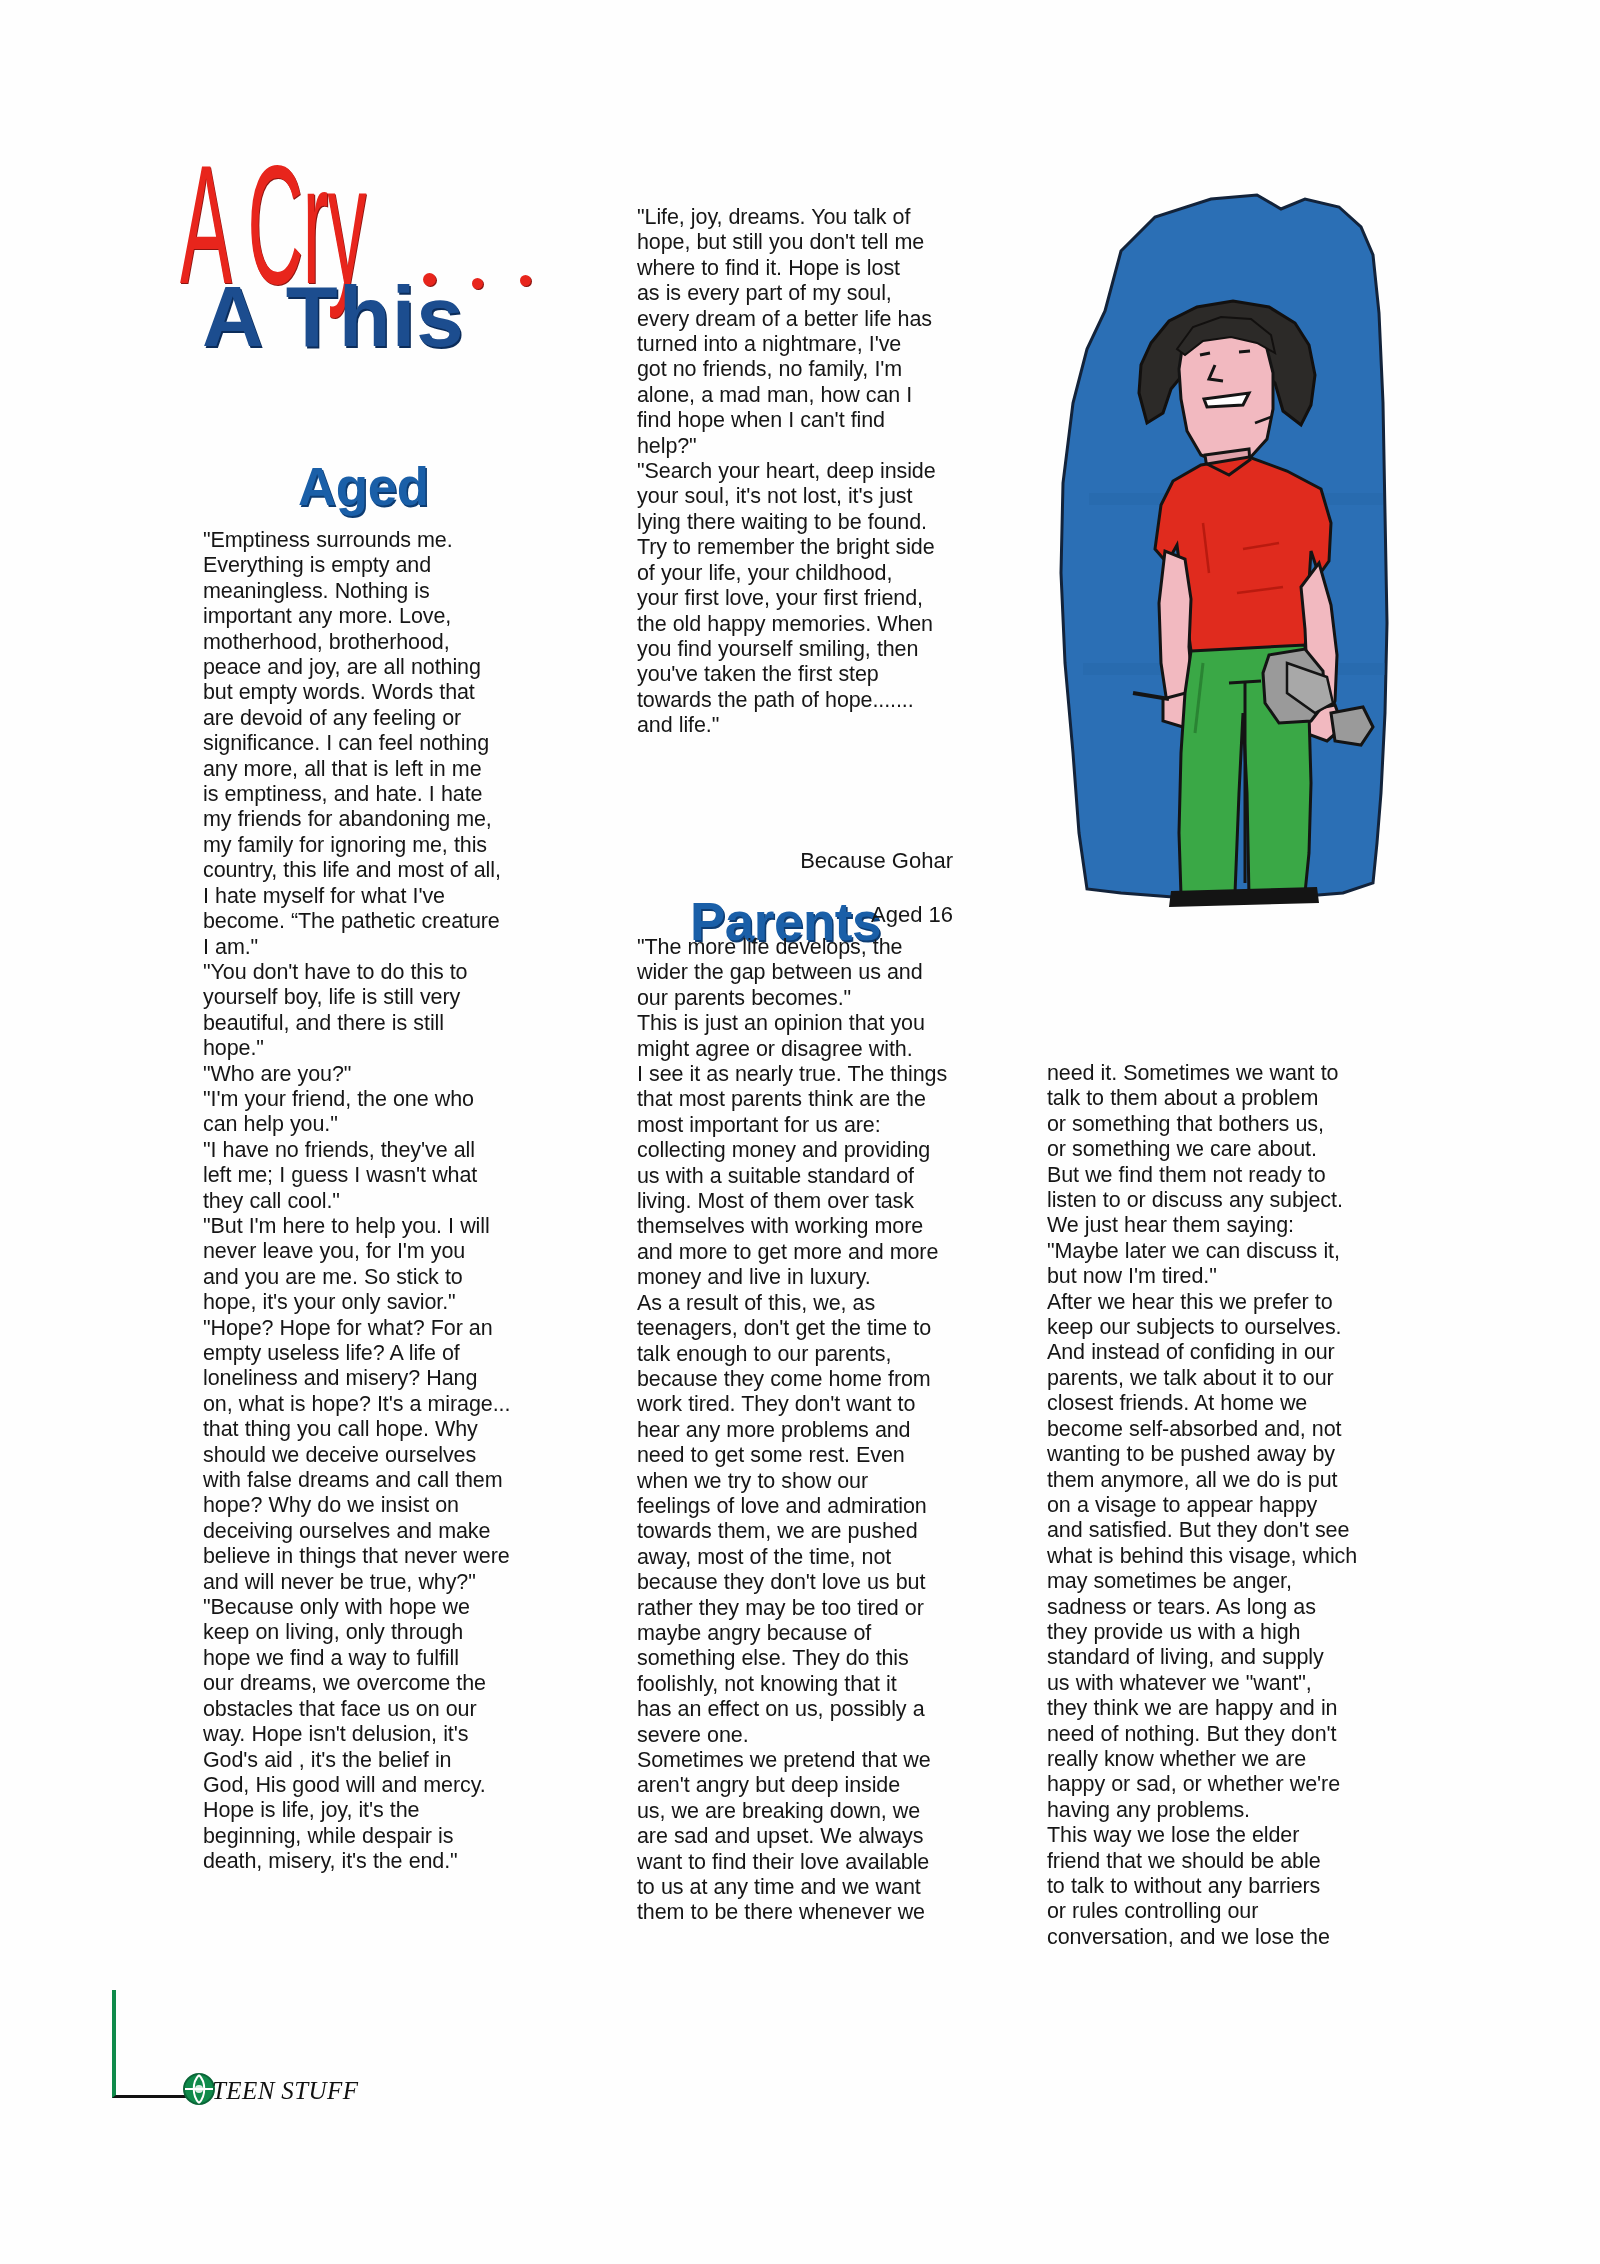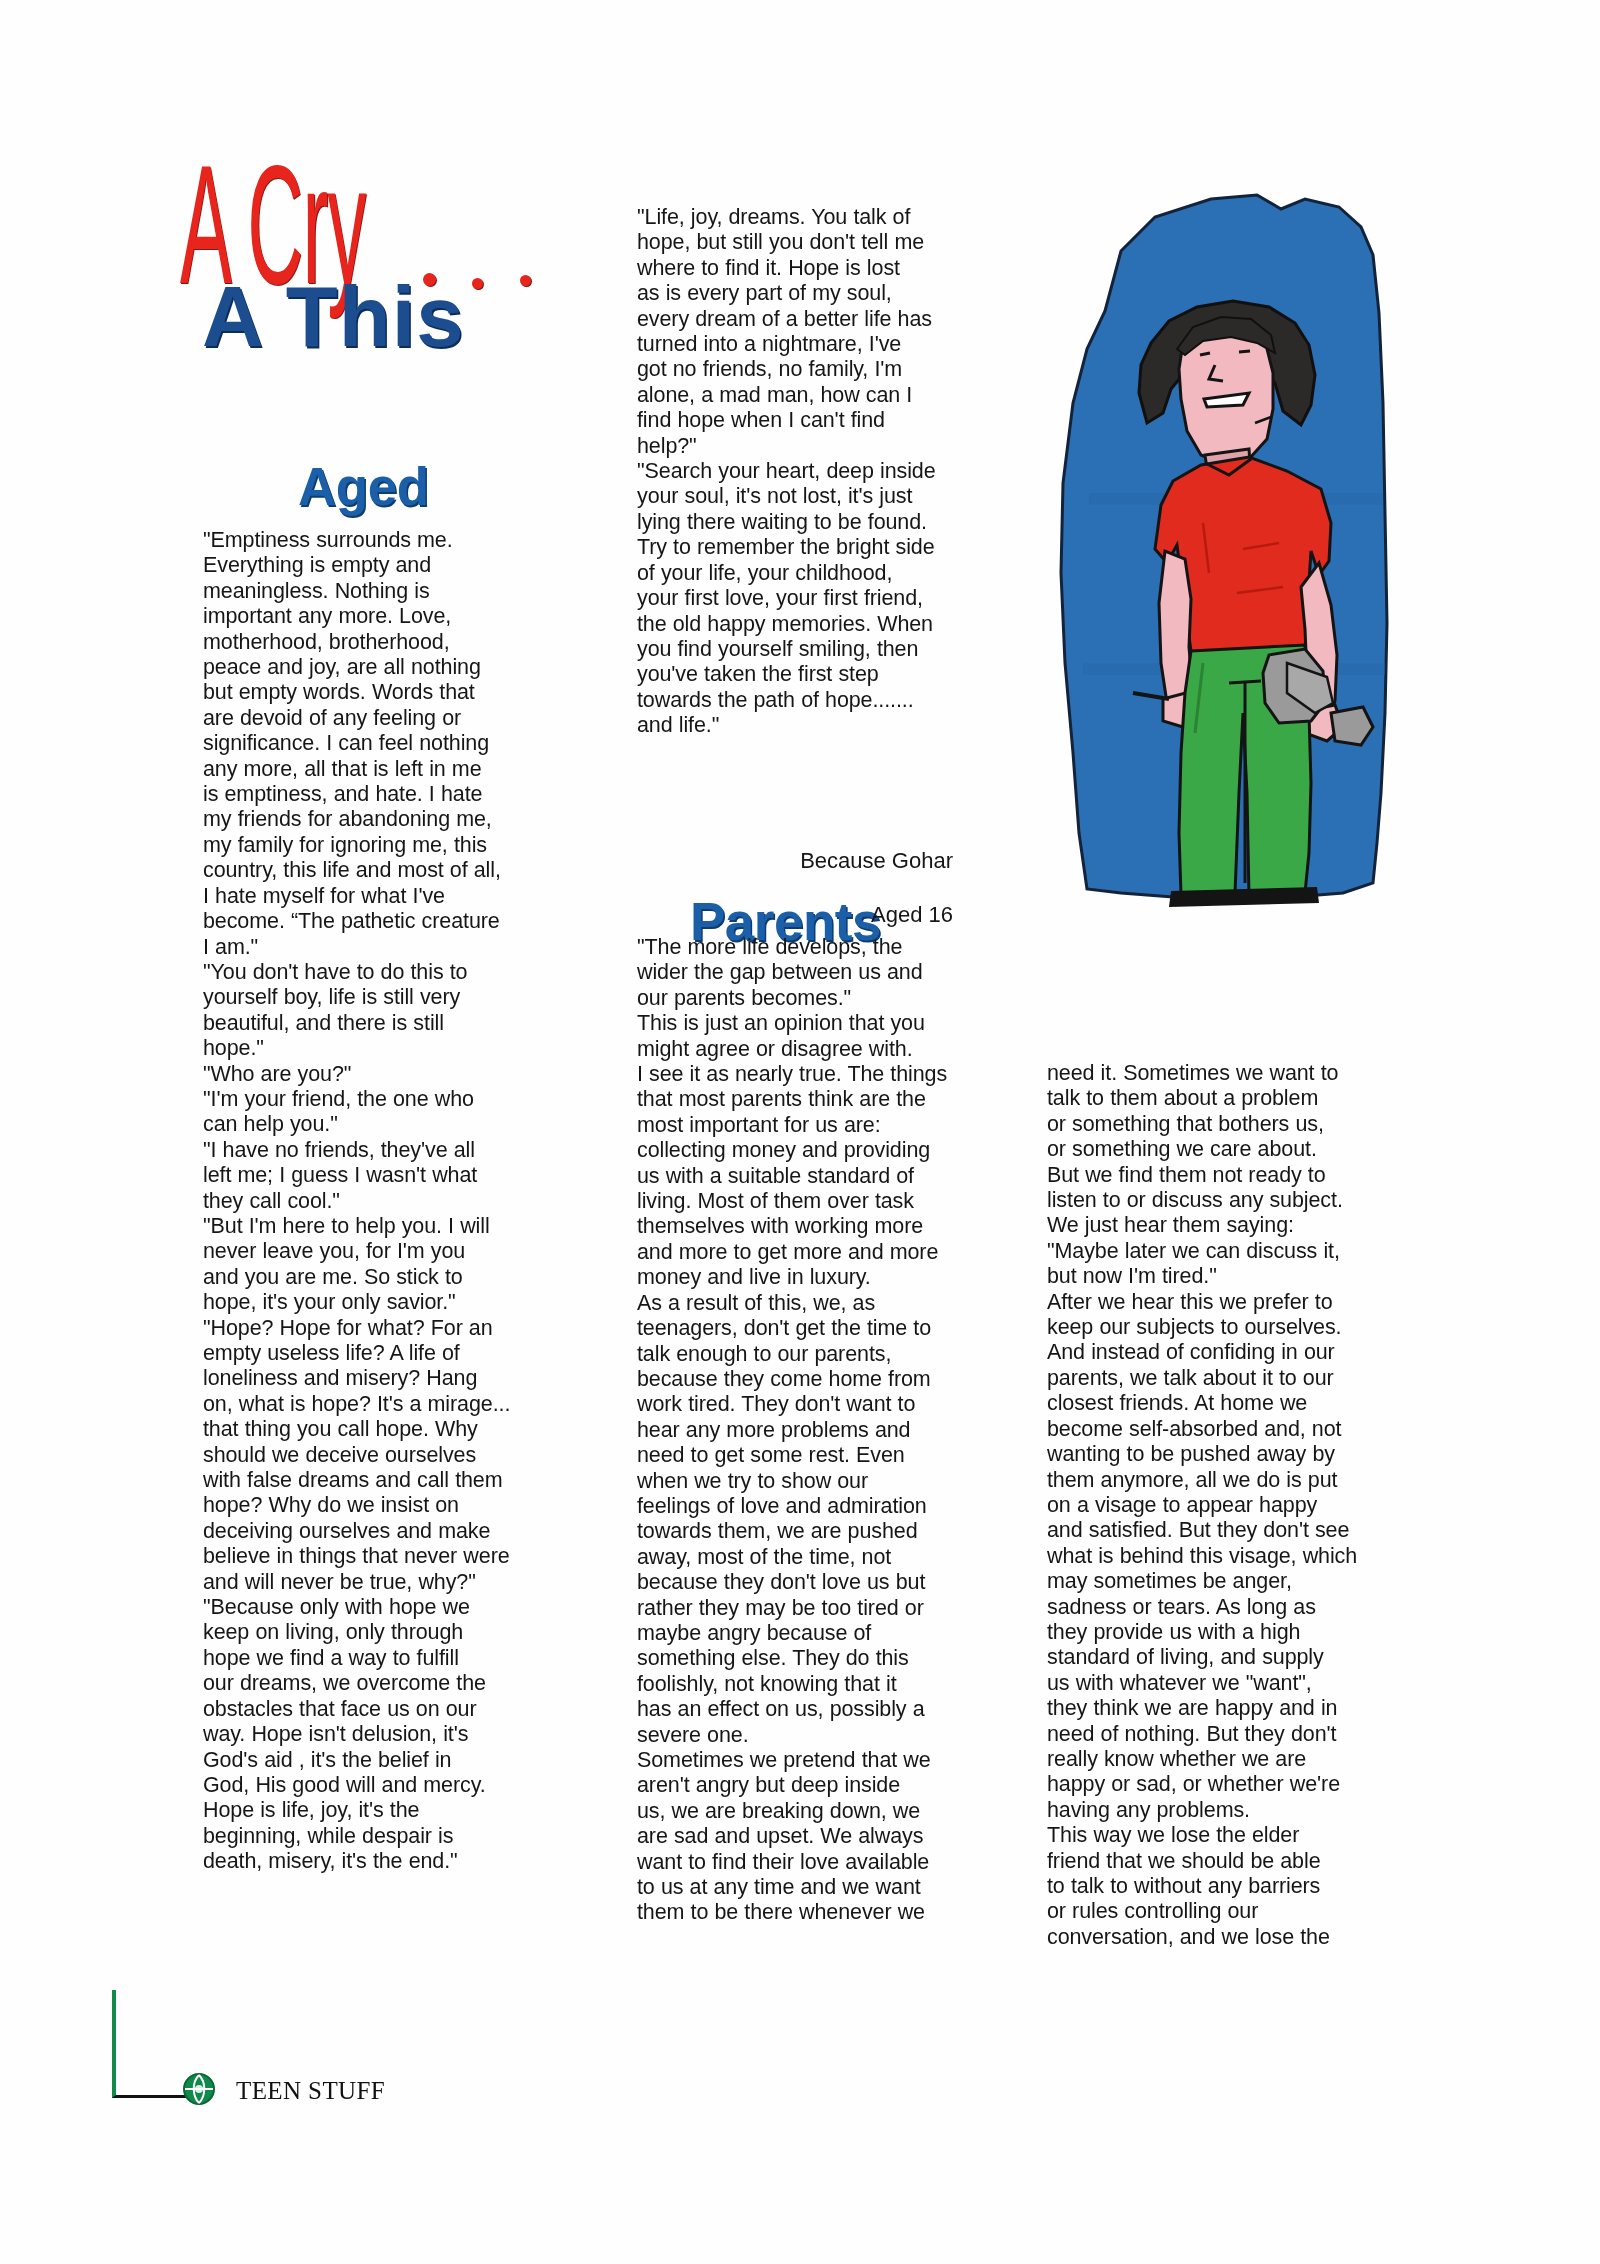--- a/index.html
+++ b/index.html
@@ -162,28 +162,29 @@
   }
   .footer-logo {
     position: absolute;
     left: 182px;
     top: 2072px;
     width: 34px;
     height: 34px;
   }
   .footer-label {
     position: absolute;
-    left: 236px;
+    left: 212px;
     top: 2077px;
     font-family: "Liberation Serif", serif;
     font-size: 25px;
     font-weight: 400;
     color: #111111;
     letter-spacing: 0.4px;
     white-space: nowrap;
+    font-style: italic;
   }
 </style>
 </head>
 <body>
 
 <div class="page">
 
   <div class="masthead">
     <div class="title-red">A Cry</div>
     <div class="title-blue">A This</div>

